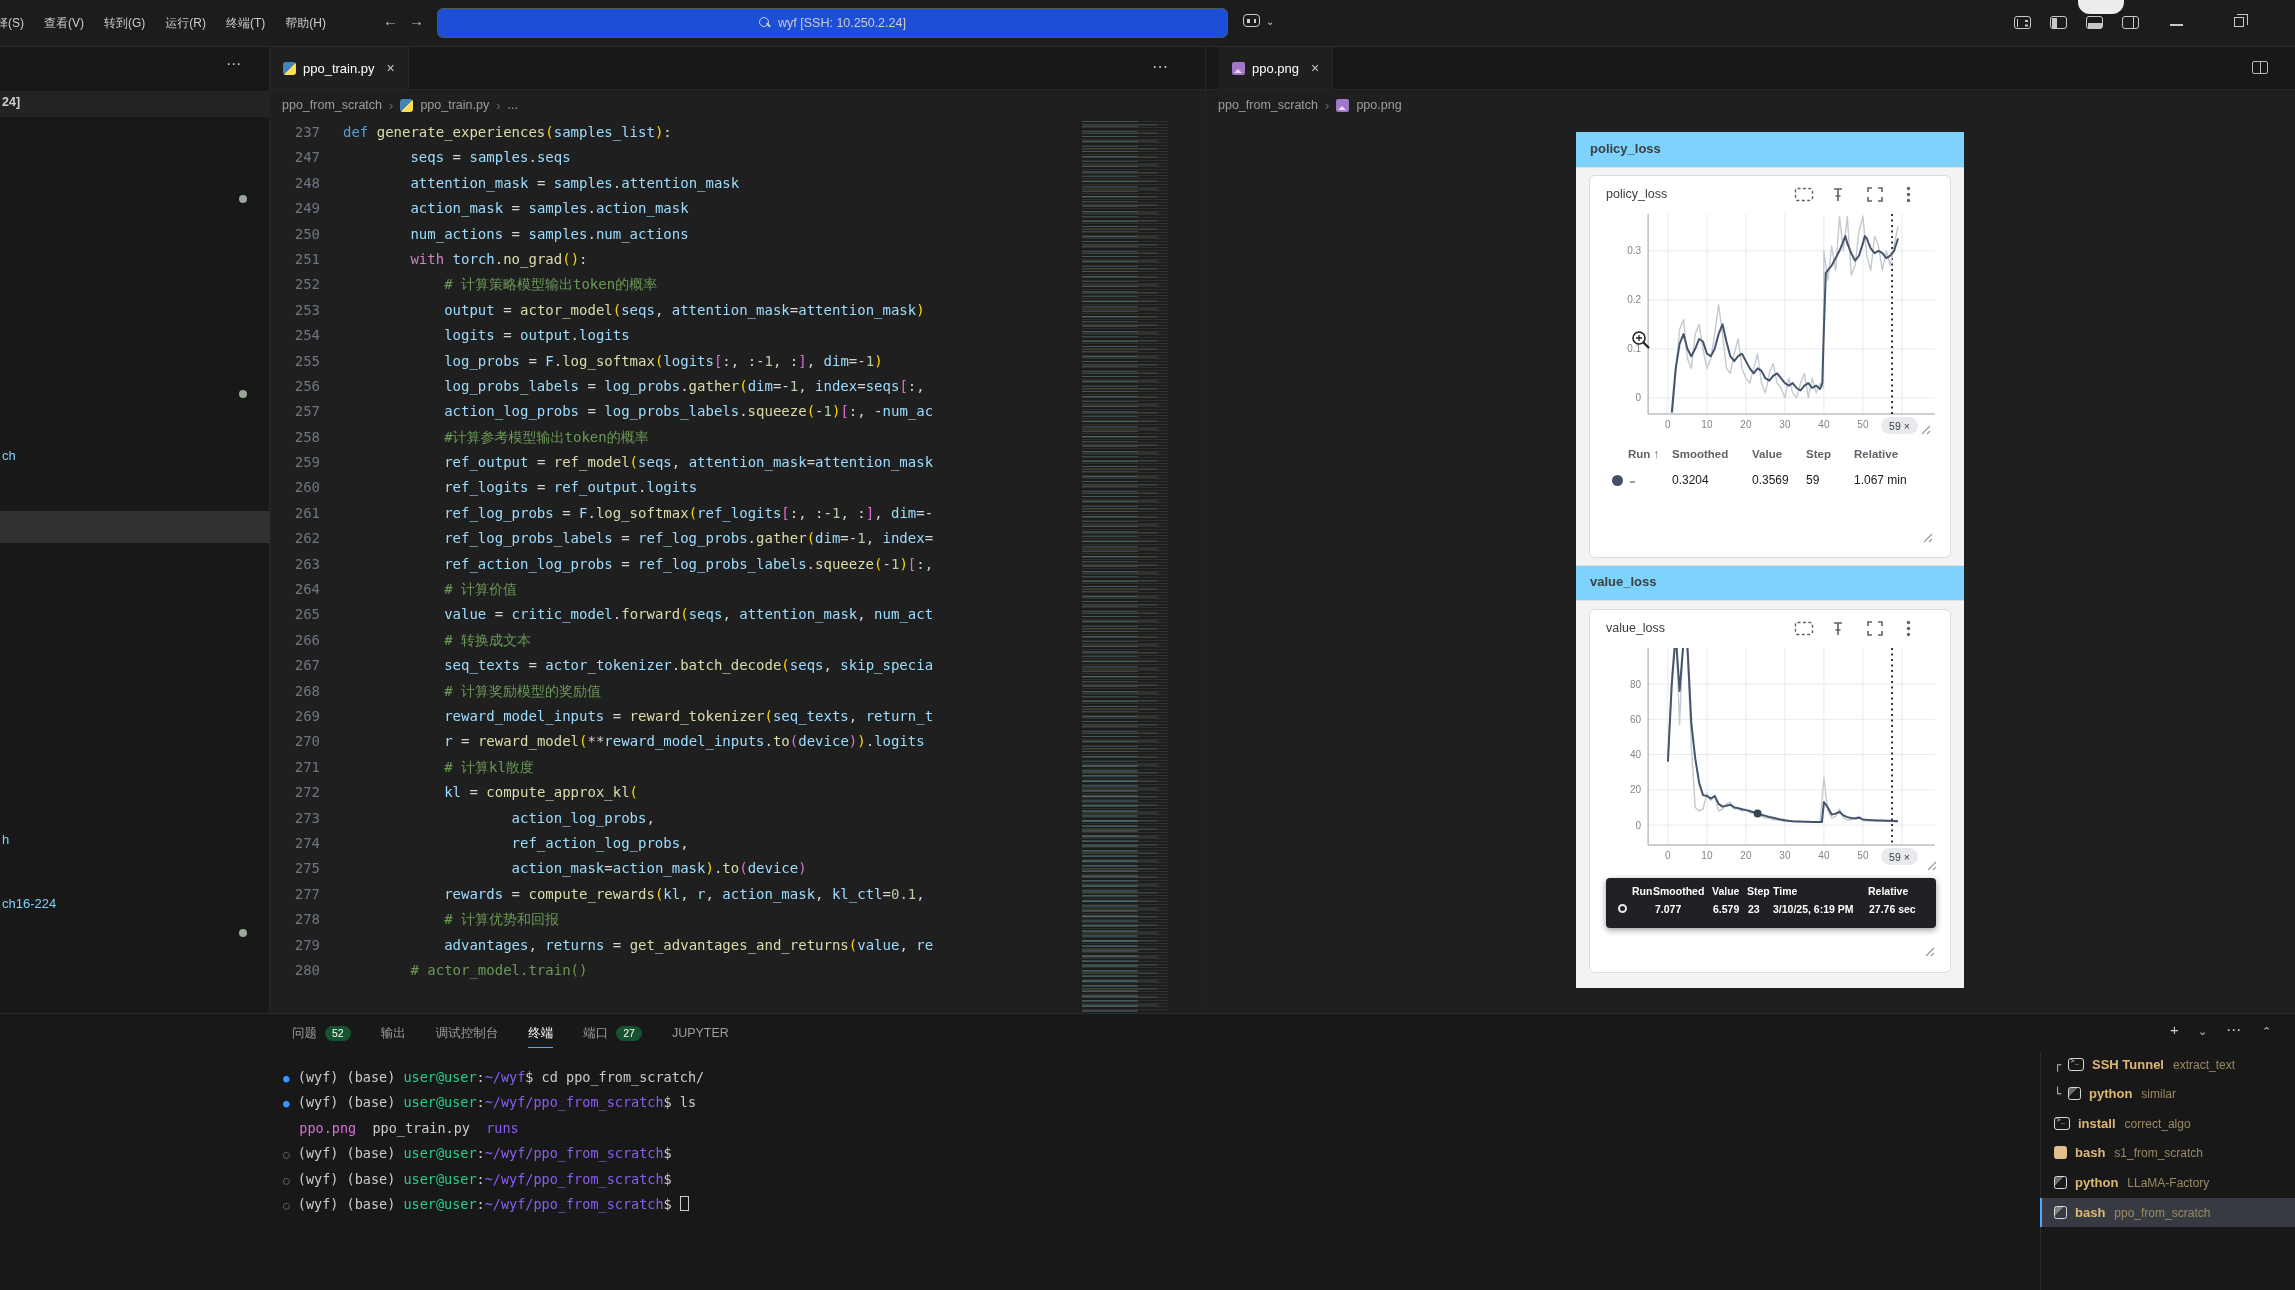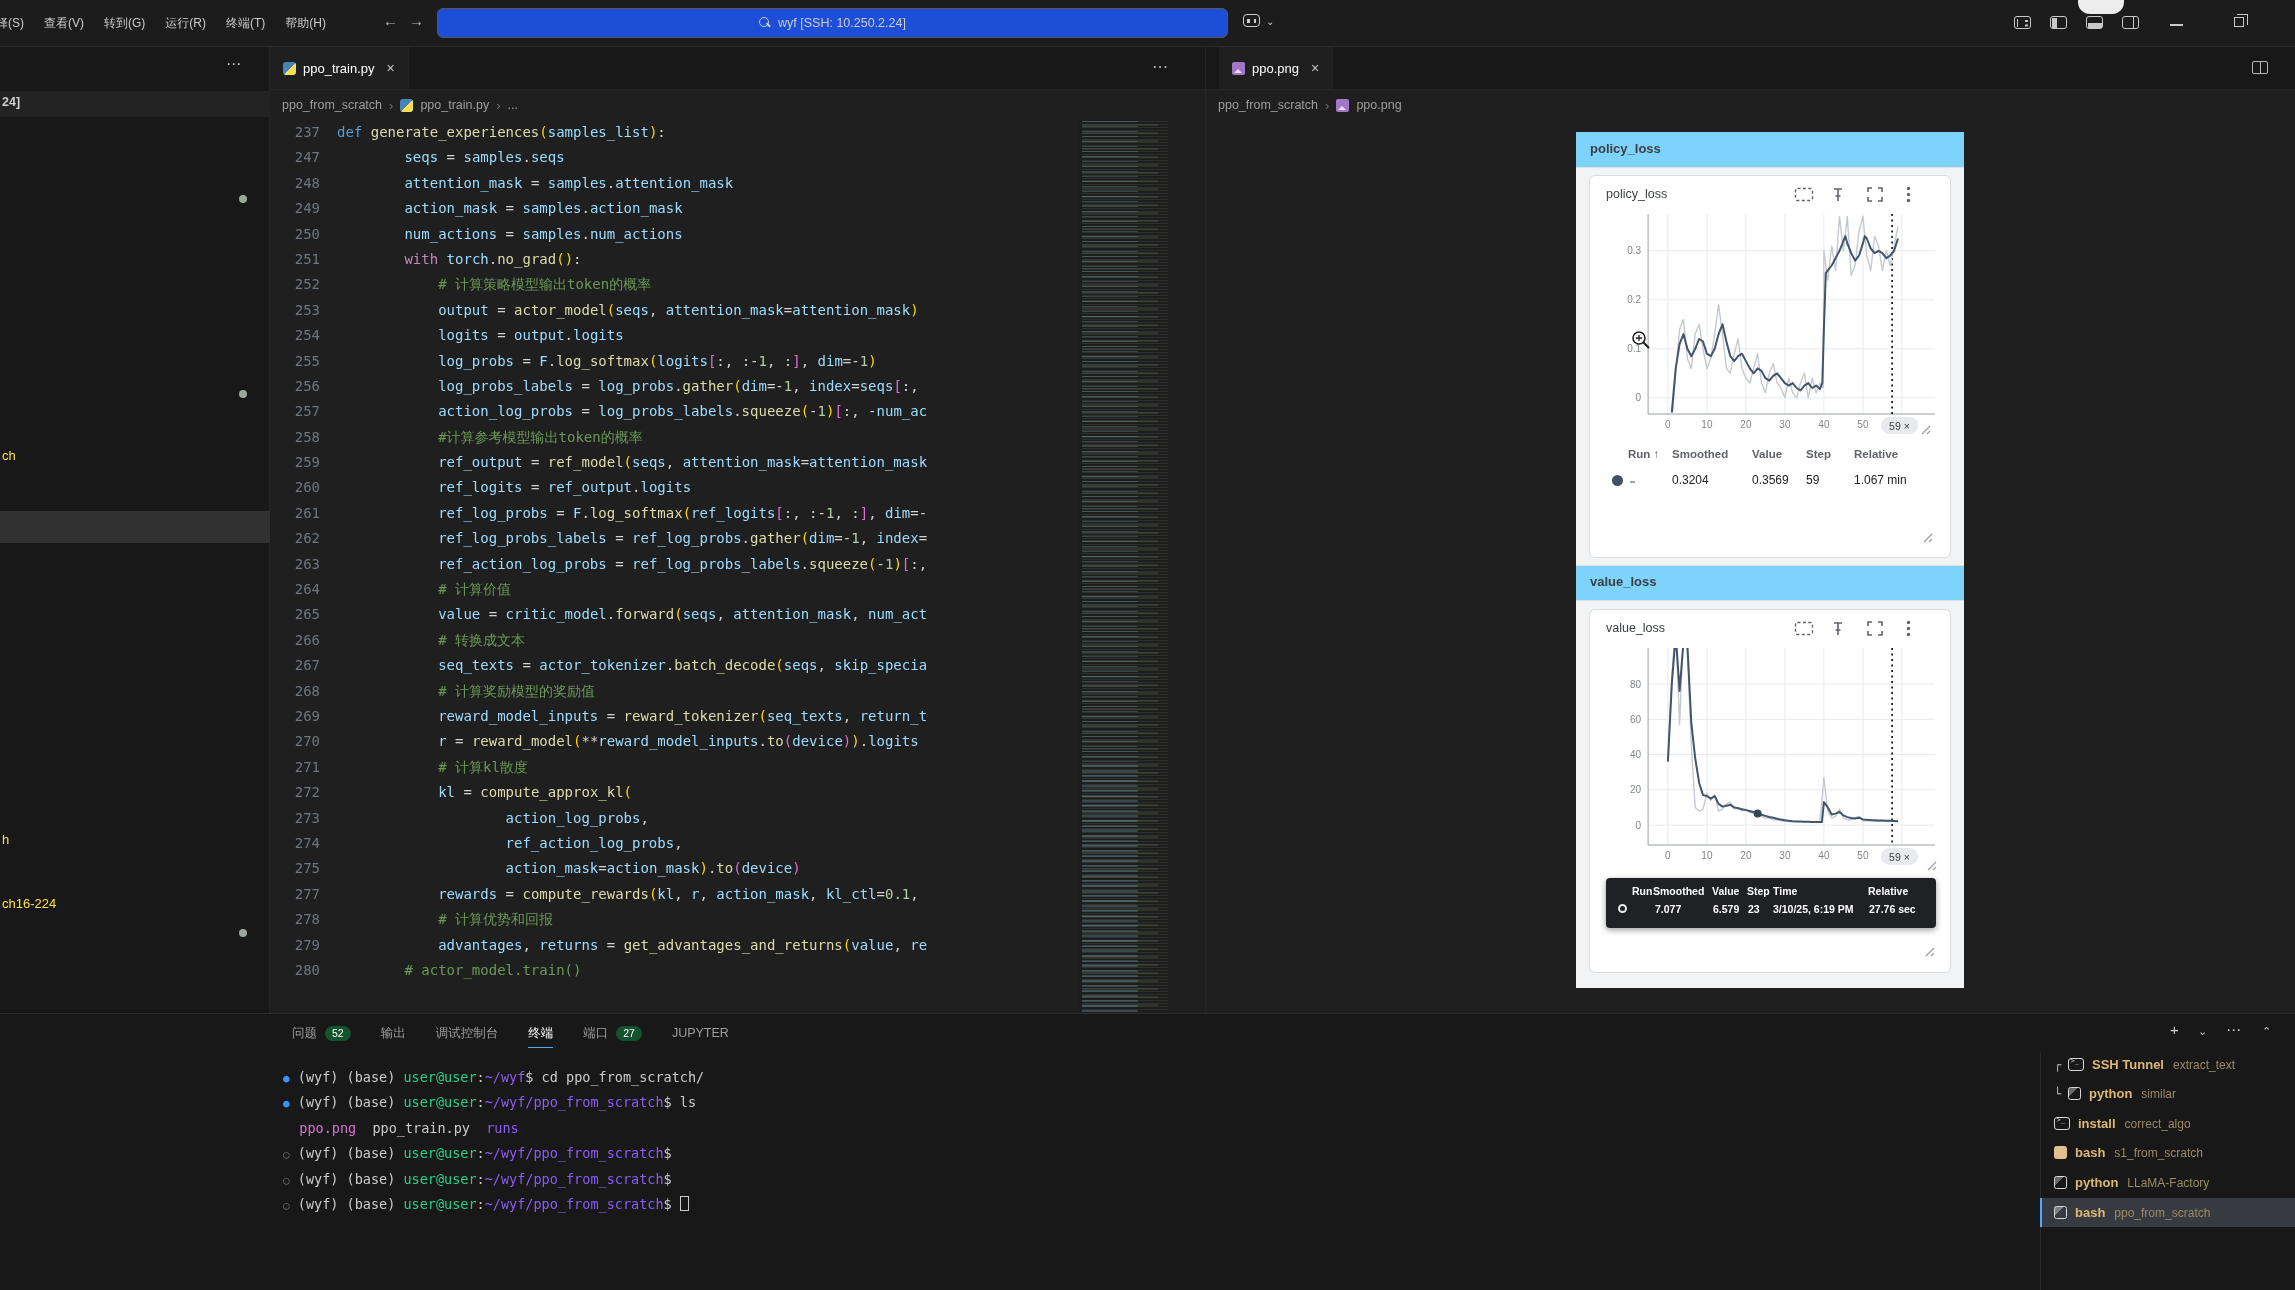--- a/index.html
+++ b/index.html
@@ -26,41 +26,41 @@
 .wlayout::before{content:"";position:absolute;left:2px;top:1.5px;bottom:1.5px;width:1.3px;background:#c8c8c8}
 .wlayout::after{content:"";position:absolute;right:2.5px;top:2.5px;width:2.5px;height:2.5px;background:#c8c8c8;box-shadow:0 4.5px 0 #c8c8c8}
 .wmin{position:absolute;top:24px;width:13px;height:1.6px;background:#c8c8c8}
 .wrest{position:absolute;top:17px;width:10px;height:10px;border:1.3px solid #c8c8c8}
 .wrest::before{content:"";position:absolute;left:2px;top:-4px;width:10px;height:10px;border-top:1.3px solid #c8c8c8;border-right:1.3px solid #c8c8c8}
 
 #sidebar{position:absolute;left:0;top:47px;width:270px;height:966px;background:#181818;border-right:1px solid #252526}
 .sb-header{position:absolute;left:0;top:44px;width:270px;height:26px;background:#232323}
 .sb-partial{position:absolute;left:2px;top:48px;color:#cfcfcf;font-size:12.5px;font-weight:bold}
 .sb-more{position:absolute;left:226px;top:8px;color:#cccccc;font-size:15px}
-.sb-item{position:absolute;left:0;color:#fde047;font-size:13px;white-space:nowrap}
+.sb-item{position:absolute;left:0;color:#7dd3fc;font-size:13px;white-space:nowrap}
 .sb-item.green{color:#73c991}
 .sb-dot{position:absolute;width:8px;height:8px;border-radius:50%;background:#9aa79a}
 .sb-hl{position:absolute;left:0;top:464px;width:270px;height:32px;background:#313131}
 
 .egroup{position:absolute;top:47px;background:#1f1f1f}
 .tabbar{position:absolute;left:0;top:0;right:0;height:43px;background:#181818;border-bottom:1px solid #252526;display:flex}
 .tab{display:flex;align-items:center;gap:7px;padding:0 13px;background:#1f1f1f;color:#ffffff;font-size:13px;border-right:1px solid #252526;height:42px}
 .tab .close{color:#c5c5c5;font-size:14px;margin-left:5px}
 .pyico{width:13px;height:13px;border-radius:3px;background:linear-gradient(135deg,#4584b6 0 50%,#ffde57 50% 100%)}
 .imgico{width:13px;height:13px;border-radius:2px;background:#a277c9;position:relative}
 .imgico::after{content:"";position:absolute;left:2px;bottom:2px;border-left:4px solid transparent;border-right:4px solid transparent;border-bottom:4px solid #e8dcf5}
 .tab-actions{position:absolute;top:10px;color:#b8b8b8;font-size:16px}
 .spliticon{position:absolute;top:14px;width:16px;height:13px;border:1.3px solid #b8b8b8;border-radius:2px}
 .spliticon::before{content:"";position:absolute;left:6.5px;top:0;bottom:0;width:1.3px;background:#b8b8b8}
 .breadcrumb{position:absolute;left:12px;top:43px;height:30px;display:flex;align-items:center;gap:7px;color:#9d9d9d;font-size:12.5px}
 .crumb-sep{color:#6e6e6e;font-size:13px}
 
 #code{position:absolute;left:0;top:73px;width:806px;height:892px;overflow:hidden;font-family:"DejaVu Sans Mono","Liberation Mono",monospace;font-size:14px;line-height:25.4px}
 .cline{height:25.4px;white-space:pre}
-.lnum{display:inline-block;width:50px;text-align:right;color:#6e7681;margin-right:17px}
+.lnum{display:inline-block;width:50px;text-align:right;color:#6e7681;margin-right:23px}
 .tk.k{color:#569cd6}.tk.c{color:#c586c0}.tk.f{color:#dcdcaa}.tk.v{color:#9cdcfe}
 .tk.p{color:#d4d4d4}.tk.m{color:#6a9955}.tk.n{color:#b5cea8}.tk.y{color:#ffd700}.tk.u{color:#da70d6}
 #minimap{position:absolute;left:808px;top:73px;width:90px;height:892px;background:#1d1d1d;
 background-image:
  repeating-linear-gradient(0deg,rgba(156,220,254,.22) 0 1.5px,transparent 1.5px 5px),
  repeating-linear-gradient(0deg,rgba(106,153,85,.20) 0 2px,transparent 2px 8px),
  repeating-linear-gradient(0deg,rgba(212,212,212,.10) 0 1px,transparent 1px 3px);
 background-size:62% 100%,85% 100%,96% 100%;background-repeat:no-repeat;background-position:4px 0,4px 2px,4px 1px}
 
 #tbcard{position:absolute;left:370px;top:85px;width:388px;height:856px;background:#7dd3fc;font-family:"Liberation Sans","DejaVu Sans",sans-serif}

